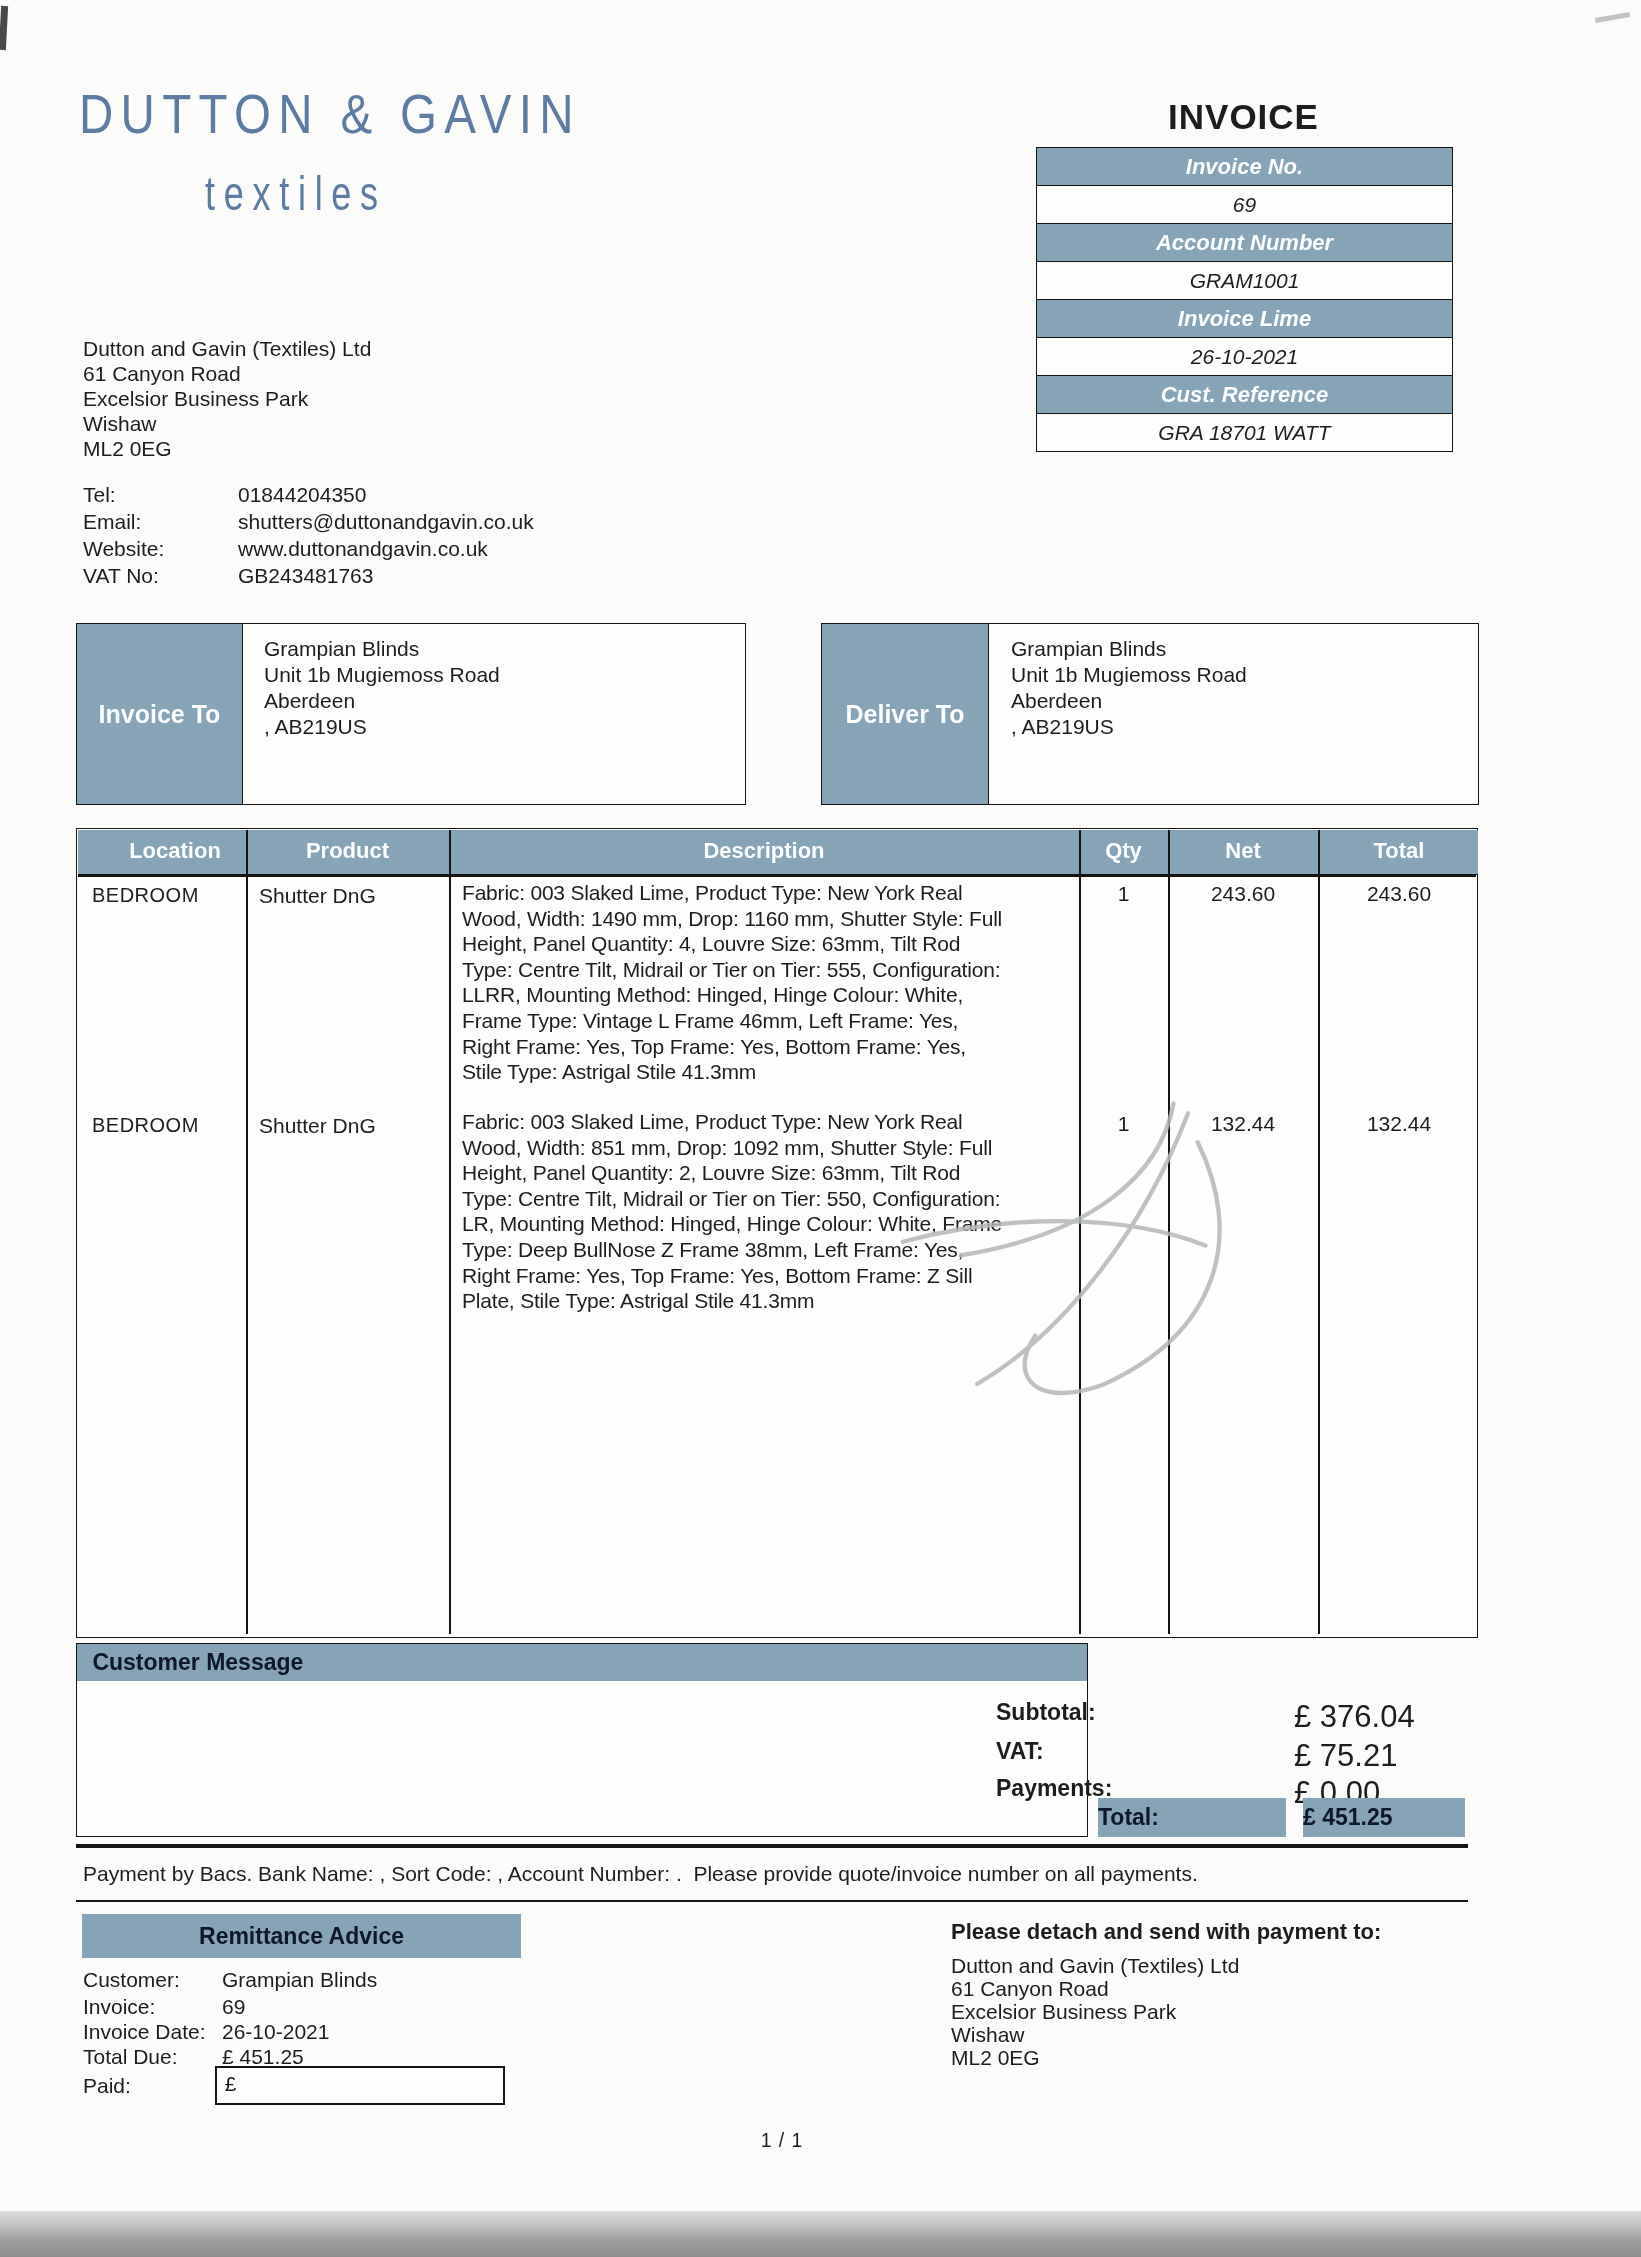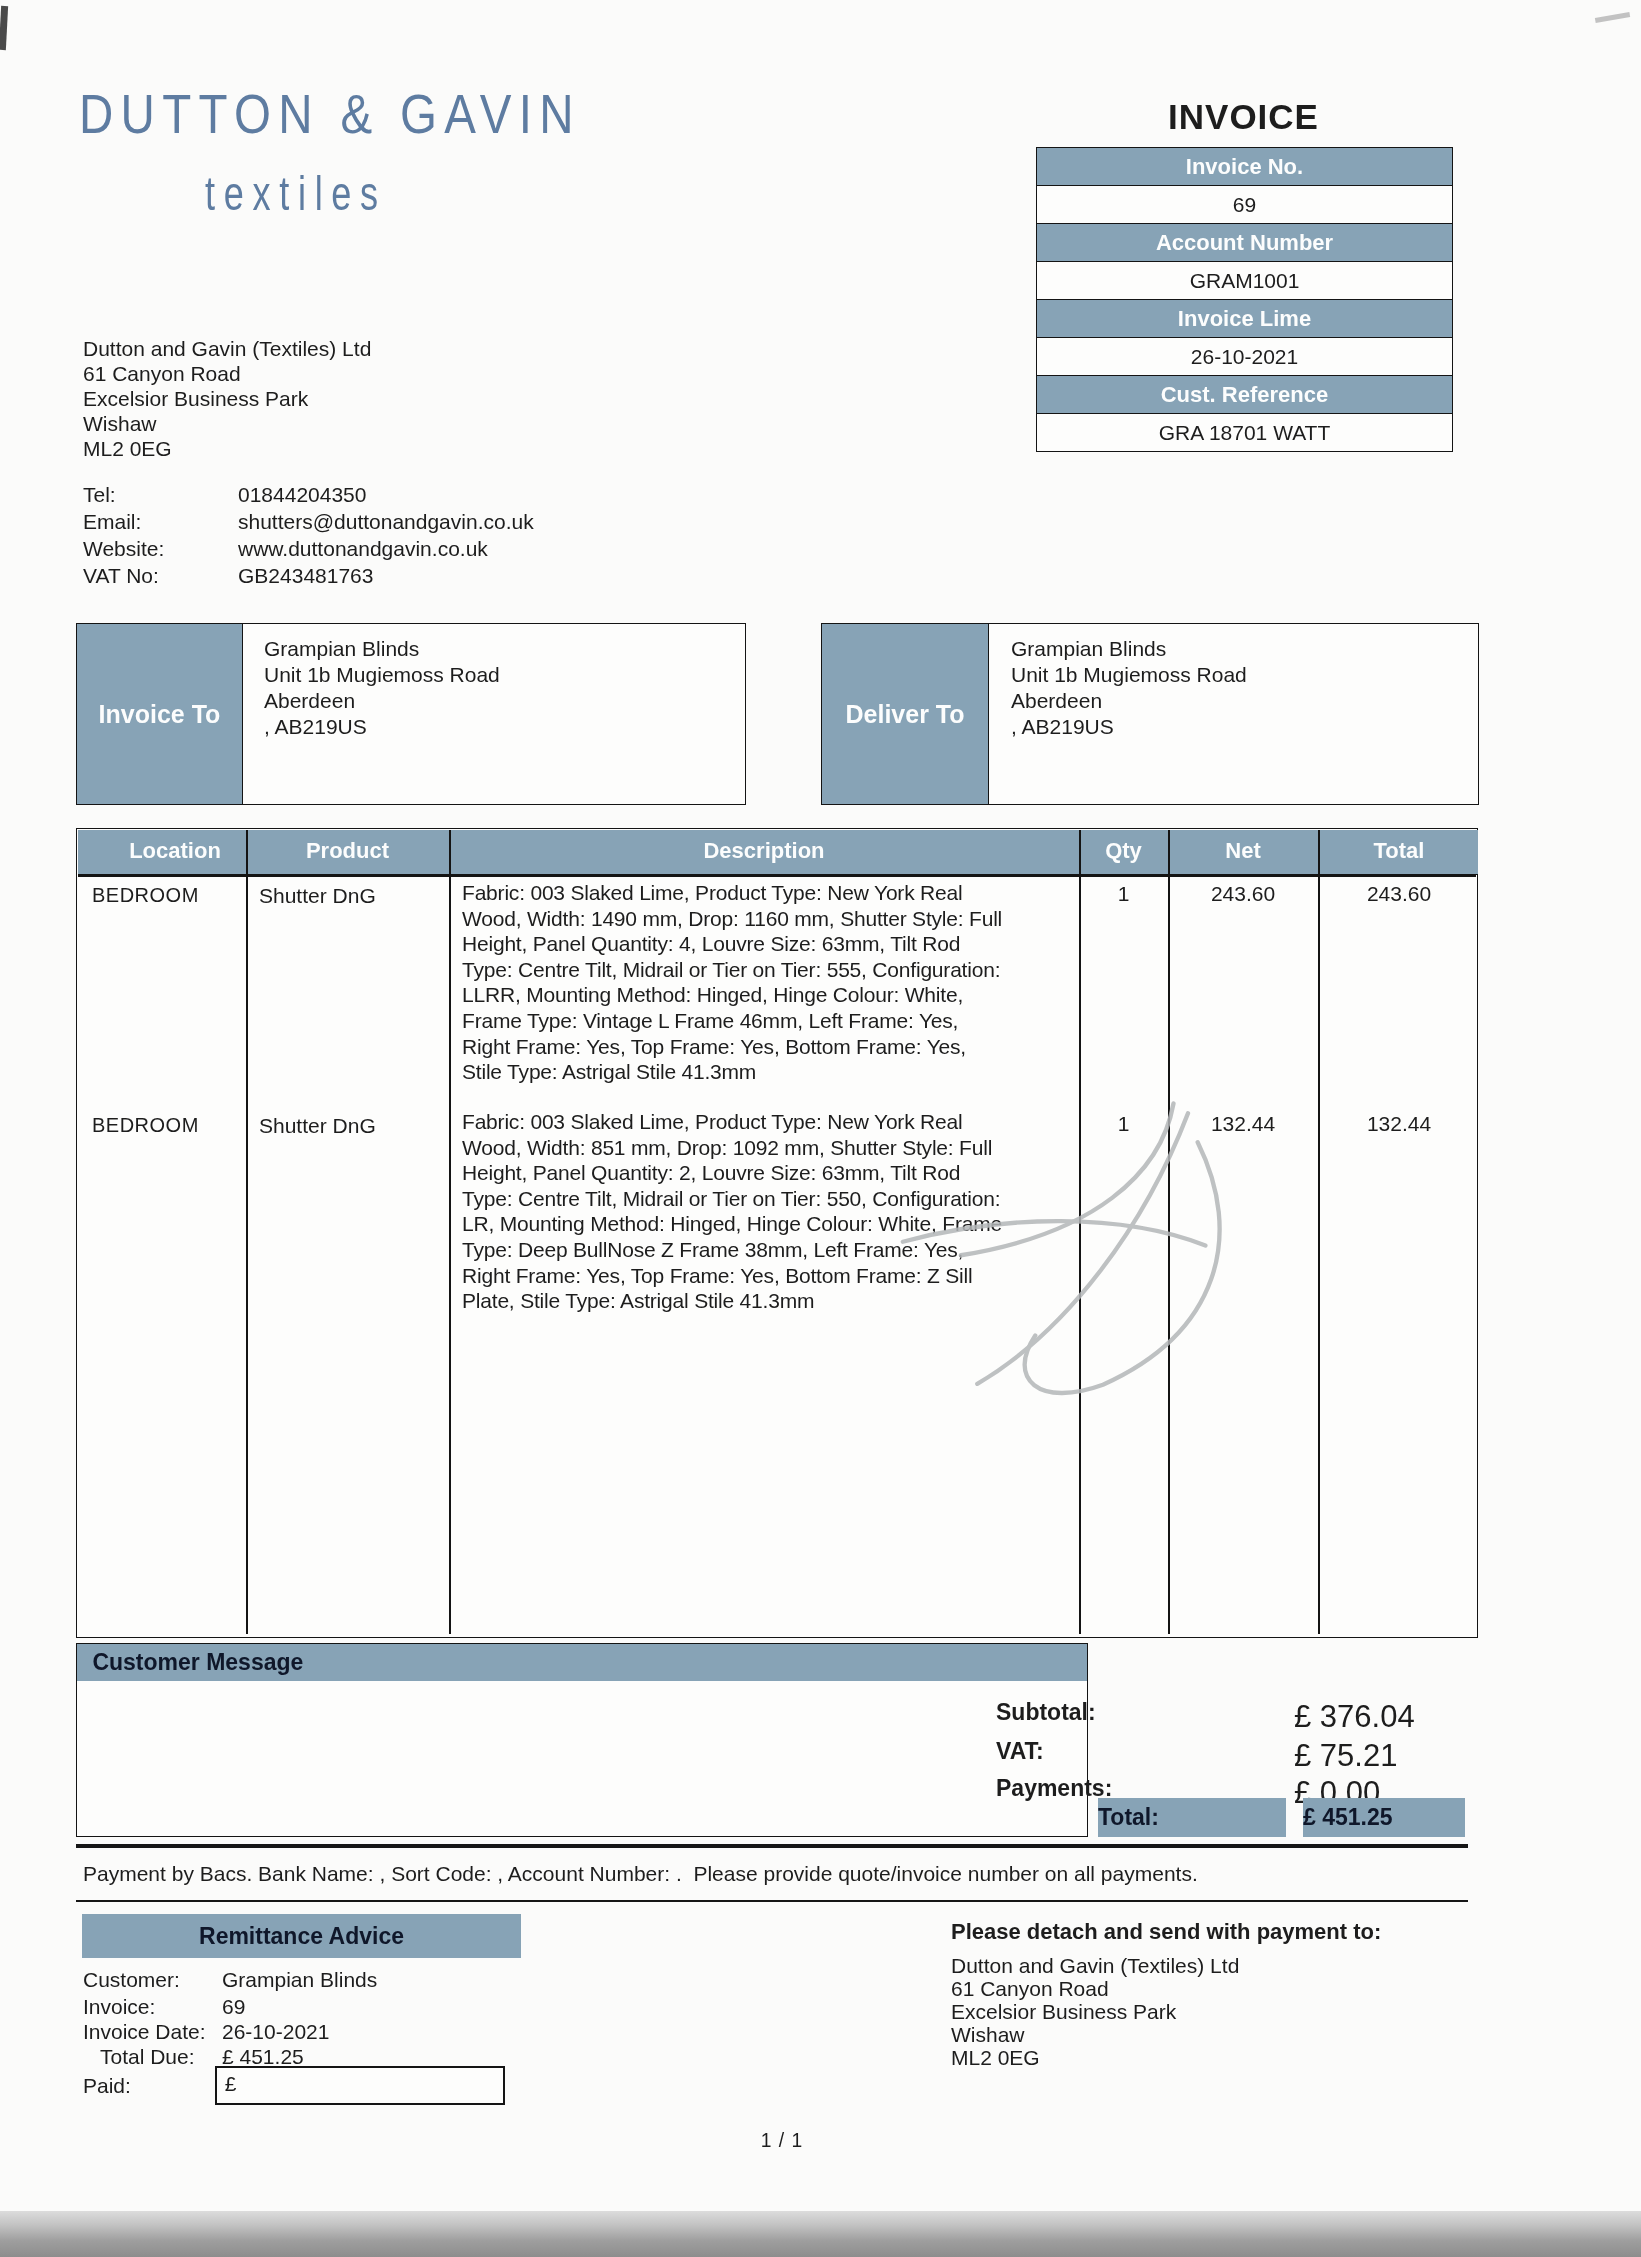--- a/index.html
+++ b/index.html
@@ -46,21 +46,21 @@
 
 <div class="page">
 
   <div class="artifact" style="left:0;top:5.8px;width:6.8px;height:44px;background:#4a4a4a;transform:rotate(3deg);"></div>
   <div class="artifact" style="left:1595px;top:15.4px;width:35px;height:4.8px;background:#c2c2c2;transform:rotate(-10deg);"></div>
 
   <div class="abs logo1 pre" style="left:79px;top:81px;">DUTTON &amp; GAVIN</div>
   <div class="abs logo2 pre" style="left:205px;top:166px;">textiles</div>
 
   <div class="abs bold ctr pre" style="left:1036px;top:97px;width:415px;font-size:35px;letter-spacing:1px;">INVOICE</div>
-  <div class="abs infobox" style="left:1036px;top:147px;width:415px;">
+  <div class="abs infobox" style="left:1036px;top:147px;width:415px;font-style:italic;">
     <div class="inforow hd">Invoice No.</div>
     <div class="inforow val">69</div>
     <div class="inforow hd">Account Number</div>
     <div class="inforow val">GRAM1001</div>
     <div class="inforow hd">Invoice Lime</div>
     <div class="inforow val">26-10-2021</div>
     <div class="inforow hd">Cust. Reference</div>
     <div class="inforow val">GRA 18701 WATT</div>
   </div>
 
@@ -159,21 +159,21 @@
   <div class="abs smalltext pre" style="left:83px;top:1862px;">Payment by Bacs. Bank Name: , Sort Code: , Account Number: .  Please provide quote/invoice number on all payments.</div>
   <div class="abs rule" style="left:76px;top:1900px;width:1392px;height:1.9px;"></div>
 
   <div class="abs blue ctr bold white" style="left:82px;top:1914px;width:439px;height:44px;line-height:44px;font-size:23px;">Remittance Advice</div>
   <div class="abs remrow pre" style="left:83px;top:1968px;">Customer:</div>
   <div class="abs remrow pre" style="left:222px;top:1968px;">Grampian Blinds</div>
   <div class="abs remrow pre" style="left:83px;top:1995px;">Invoice:</div>
   <div class="abs remrow pre" style="left:222px;top:1995px;">69</div>
   <div class="abs remrow pre" style="left:83px;top:2020px;">Invoice Date:</div>
   <div class="abs remrow pre" style="left:222px;top:2020px;">26-10-2021</div>
-  <div class="abs remrow pre" style="left:83px;top:2045px;margin-left:17px;">Total Due:</div>
+  <div class="abs remrow pre" style="left:83px;top:2045px;">Total Due:</div>
   <div class="abs remrow pre" style="left:222px;top:2045px;">£ 451.25</div>
   <div class="abs remrow pre" style="left:83px;top:2074px;">Paid:</div>
   <div class="abs" style="left:215px;top:2066px;width:286px;height:35px;border:2.4px solid #141414;background:#fdfdfc;">
     <span class="remrow" style="position:absolute;left:7.7px;top:3.9px;">£</span>
   </div>
 
   <div class="abs bold pre" style="left:951px;top:1919px;font-size:22px;">Please detach and send with payment to:</div>
   <div class="abs" style="left:951px;top:1954px;font-size:21px;line-height:23px;">
     <div>Dutton and Gavin (Textiles) Ltd</div>
     <div>61 Canyon Road</div>

